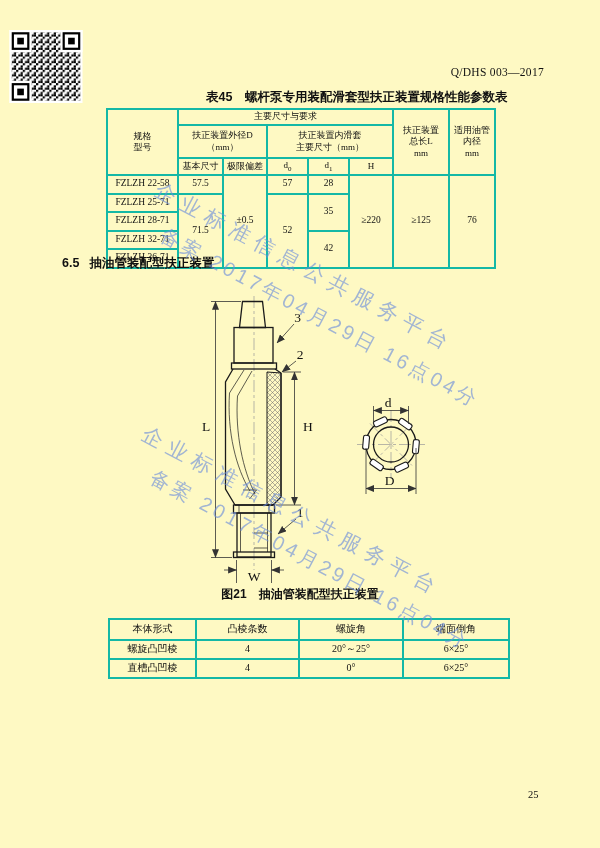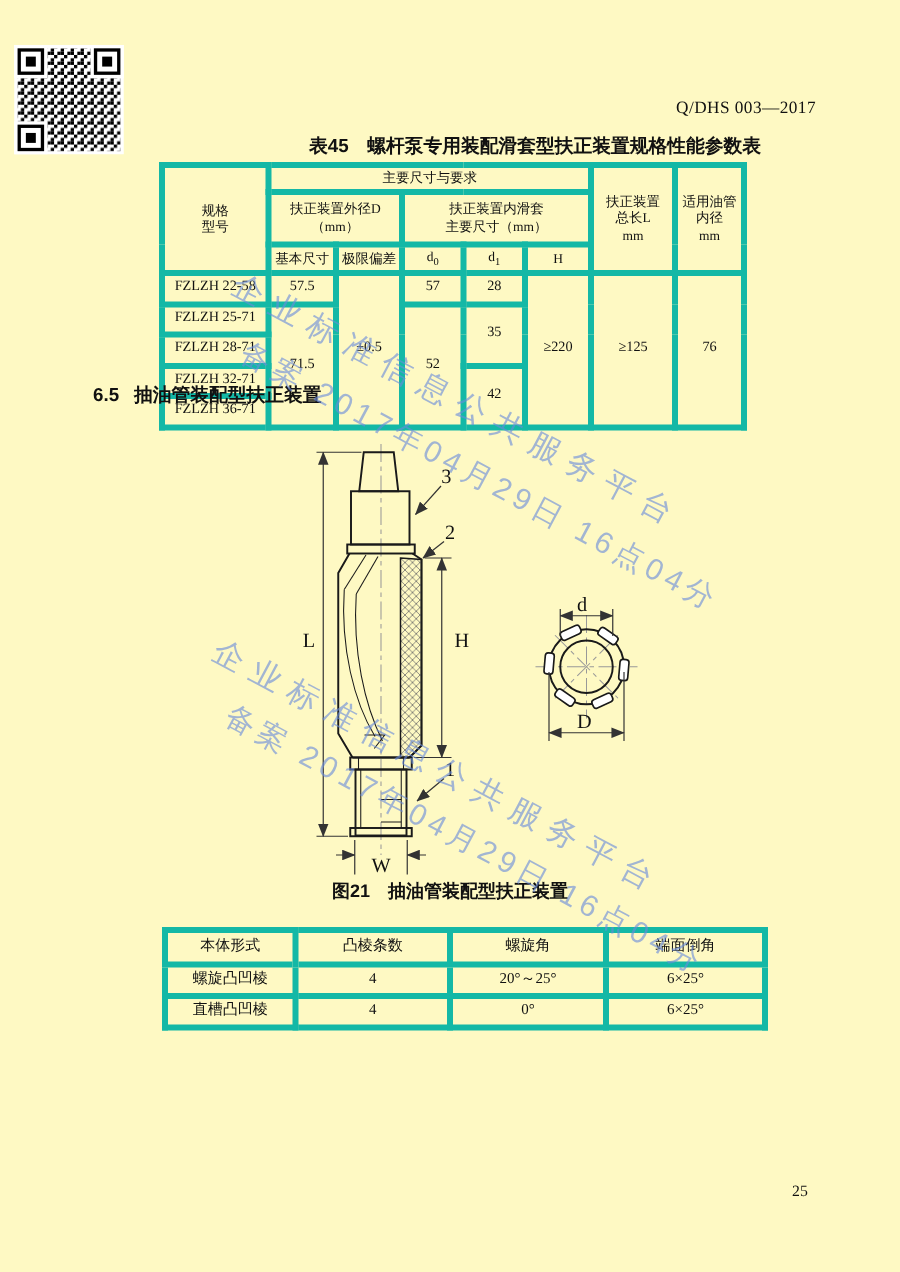--- a/index.html
+++ b/index.html
@@ -13,21 +13,21 @@
   .b{font-family:"Liberation Sans",sans-serif;font-weight:bold;}
   .t45title{left:206px;top:89px;font-size:12.5px;}
   .sechead{left:62px;top:255px;font-size:12.5px;}
   .sechead .num{margin-right:10px;}
   .bodytext{left:95px;top:272px;font-size:11.5px;}
   .caption{left:0;width:600px;text-align:center;font-size:12px;}
   .cap-fig{top:586px;}
   .cap-t46{top:604px;}
   
   table{border-collapse:collapse;table-layout:fixed;}
-  td{border:4px solid #14b8a6;text-align:center;vertical-align:middle;padding:0;
+  td{border:2px solid #14b8a6;text-align:center;vertical-align:middle;padding:0;
      font-size:9.5px;line-height:1.25;overflow:hidden;}
   .t45{left:106px;top:108px;}
   .t45 td{font-size:9px;}
   .t45 .num{font-size:9.5px;font-family:"Liberation Serif",serif;}
   .t45 table{width:388px;}
   .t46{left:108px;top:618px;}
   .t46 td{font-size:10px;margin-left:36px;}
   table.outer{border:1.6px solid #000;}
   .t46 table.outer{border-width:1.9px;}
   .t46 tr.hdr td{border-bottom-width:1.4px;height:19px;}

